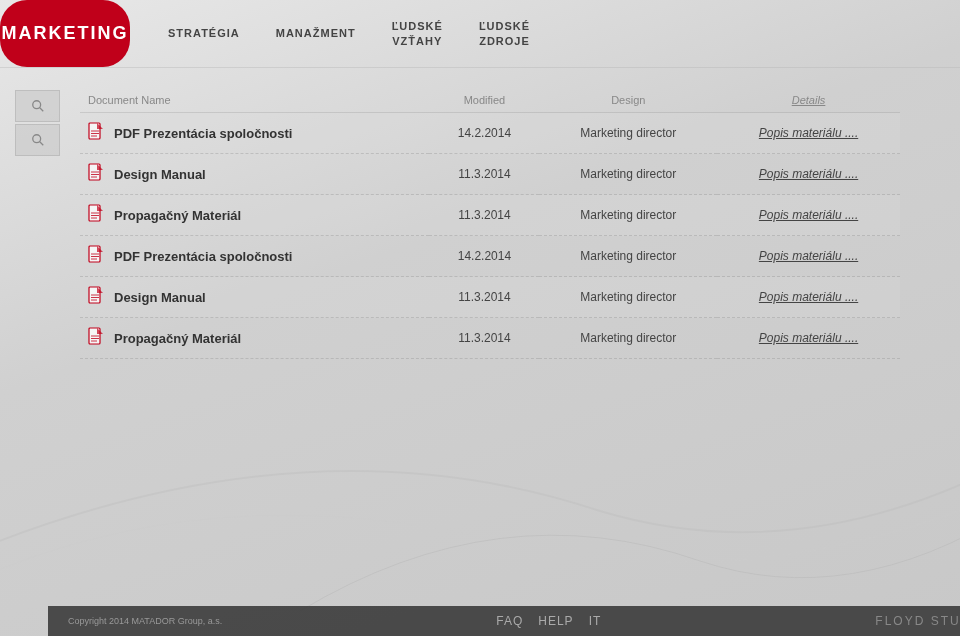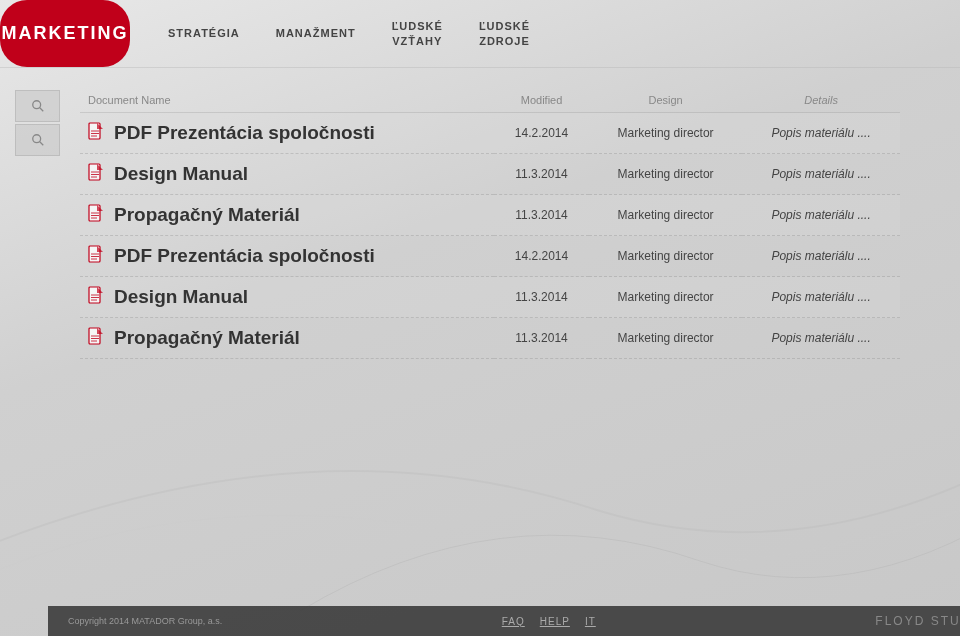--- a/index.html
+++ b/index.html
@@ -158,21 +158,21 @@
       gap: 10px;
     }
 
     .doc-icon {
       color: #c0001a;
       font-size: 16px;
       flex-shrink: 0;
     }
 
     .doc-name-text {
-      font-size: 19px;
+      font-size: 13px;
       font-weight: bold;
       color: #333;
       text-align: right;
     }
 
     .col-modified {
       text-align: center;
       color: #666;
       font-size: 11px;
     }
@@ -181,20 +181,21 @@
       text-align: center;
       color: #666;
       font-size: 11px;
     }
 
     .col-details {
       text-align: center;
       color: #888;
       font-style: italic;
       font-size: 11px;
+      text-decoration: underline;
     }
 
     
     .footer {
       position: absolute;
       bottom: 0;
       left: 0;
       width: 100%;
       height: 30px;
       background: rgba(50,50,50,0.85);
@@ -211,25 +212,24 @@
       font-size: 9px;
     }
 
     .footer-links {
       display: flex;
       gap: 15px;
     }
 
     .footer-link {
       color: #aaa;
-      font-size: 10px;
+      font-size: 12px;
       cursor: pointer;
       text-transform: uppercase;
       letter-spacing: 1px;
-      text-decoration: underline;
     }
 
     .footer-logo {
       color: #888;
       font-size: 12px;
       letter-spacing: 2px;
     }
 
     
     .bg-svg {

